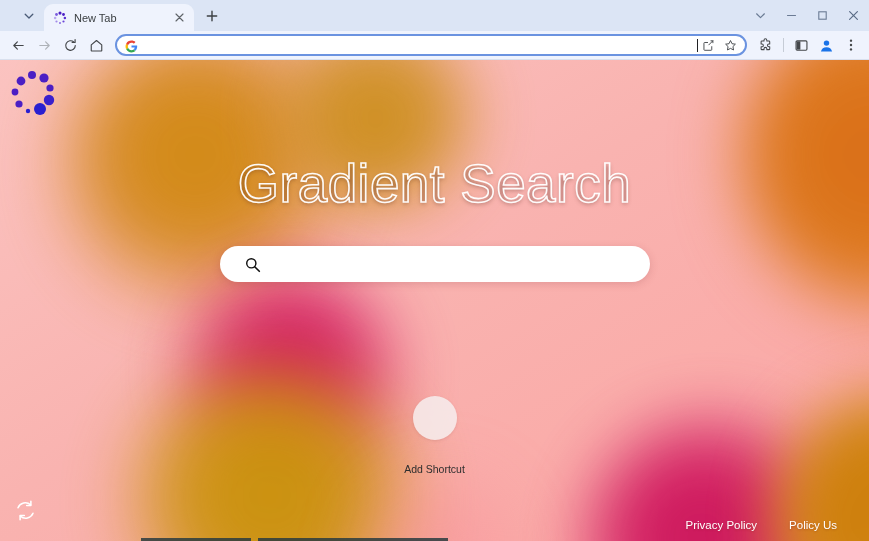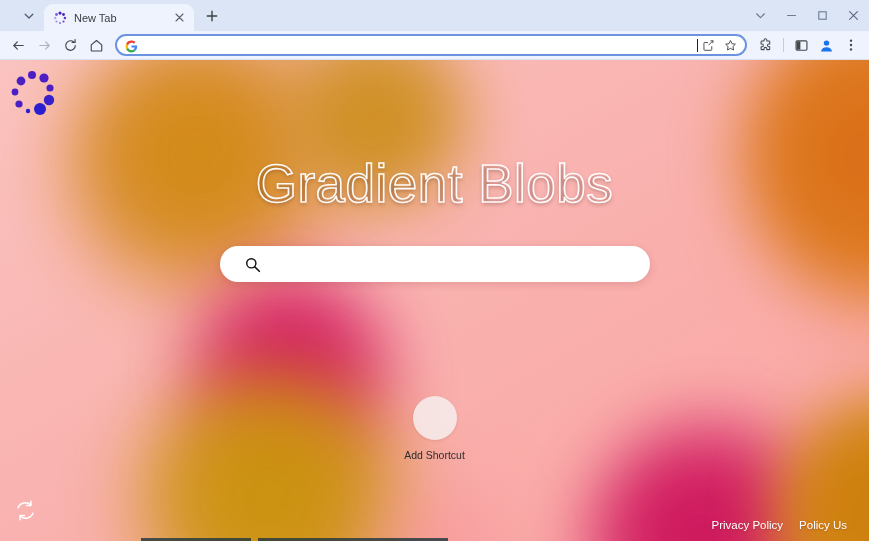--- a/index.html
+++ b/index.html
@@ -317,44 +317,44 @@
     cursor: pointer;
     width: 96px;
   }
   .shortcut-circle {
     width: 44px; height: 44px;
     border-radius: 50%;
     background: rgba(246,236,236,.88);
     box-shadow: 0 1px 3px rgba(130,60,60,.14);
   }
   .shortcut-label {
-    margin-top: 9px;
+    margin-top: 23px;
     font-size: 10.5px;
     color: #2e2e2e;
     white-space: nowrap;
     text-align: center;
   }
 
   
   .refresh-badge {
     position: absolute;
     left: 12px; bottom: 18px;
     width: 26px; height: 26px;
     display: flex; align-items: center; justify-content: center;
     cursor: pointer;
     z-index: 5;
     color: rgba(255,255,255,.94);
   }
 
   
   .footer-links {
     position: absolute;
-    right: 22px; bottom: 10px;
-    display: flex;
-    gap: 16px;
+    right: 32px; bottom: 10px;
+    display: flex;
+    gap: 32px;
     z-index: 5;
   }
   .footer-link {
     font-size: 11.5px;
     color: #ffffff;
     text-decoration: none;
     cursor: pointer;
     text-shadow: 0 1px 2px rgba(120,40,20,.35);
   }
 
@@ -541,21 +541,21 @@
         <circle cx="44" cy="18" r="3.6" fill="#4b1fc4"></circle>
         <circle cx="43" cy="30" r="5.2" fill="#3a20cc"></circle>
         <circle cx="34" cy="39" r="6.0" fill="#2a1fd0"></circle>
         <circle cx="22" cy="41" r="2.2" fill="#2a1fd0"></circle>
         <circle cx="13" cy="34" r="3.6" fill="#4b1fc4"></circle>
         <circle cx="9" cy="22" r="3.4" fill="#4b1fc4"></circle>
         <circle cx="15" cy="11" r="4.4" fill="#4b1fc4"></circle>
       </svg>
     </div>
 
-    <h1 class="hero-title">Gradient Blobs</h1>
+    <h1 class="hero-title">Gradient Search</h1>
 
     <div class="search-wrap">
       <div class="search-box">
         <span class="search-go">
           <svg width="17" height="17" viewBox="0 0 20 20">
             <circle cx="8.6" cy="8.6" r="5.4" fill="none" stroke="#111" stroke-width="1.7"></circle>
             <path d="M12.6 12.6L18 18" stroke="#111" stroke-width="1.9" stroke-linecap="round"></path>
           </svg>
         </span>
       </div>

